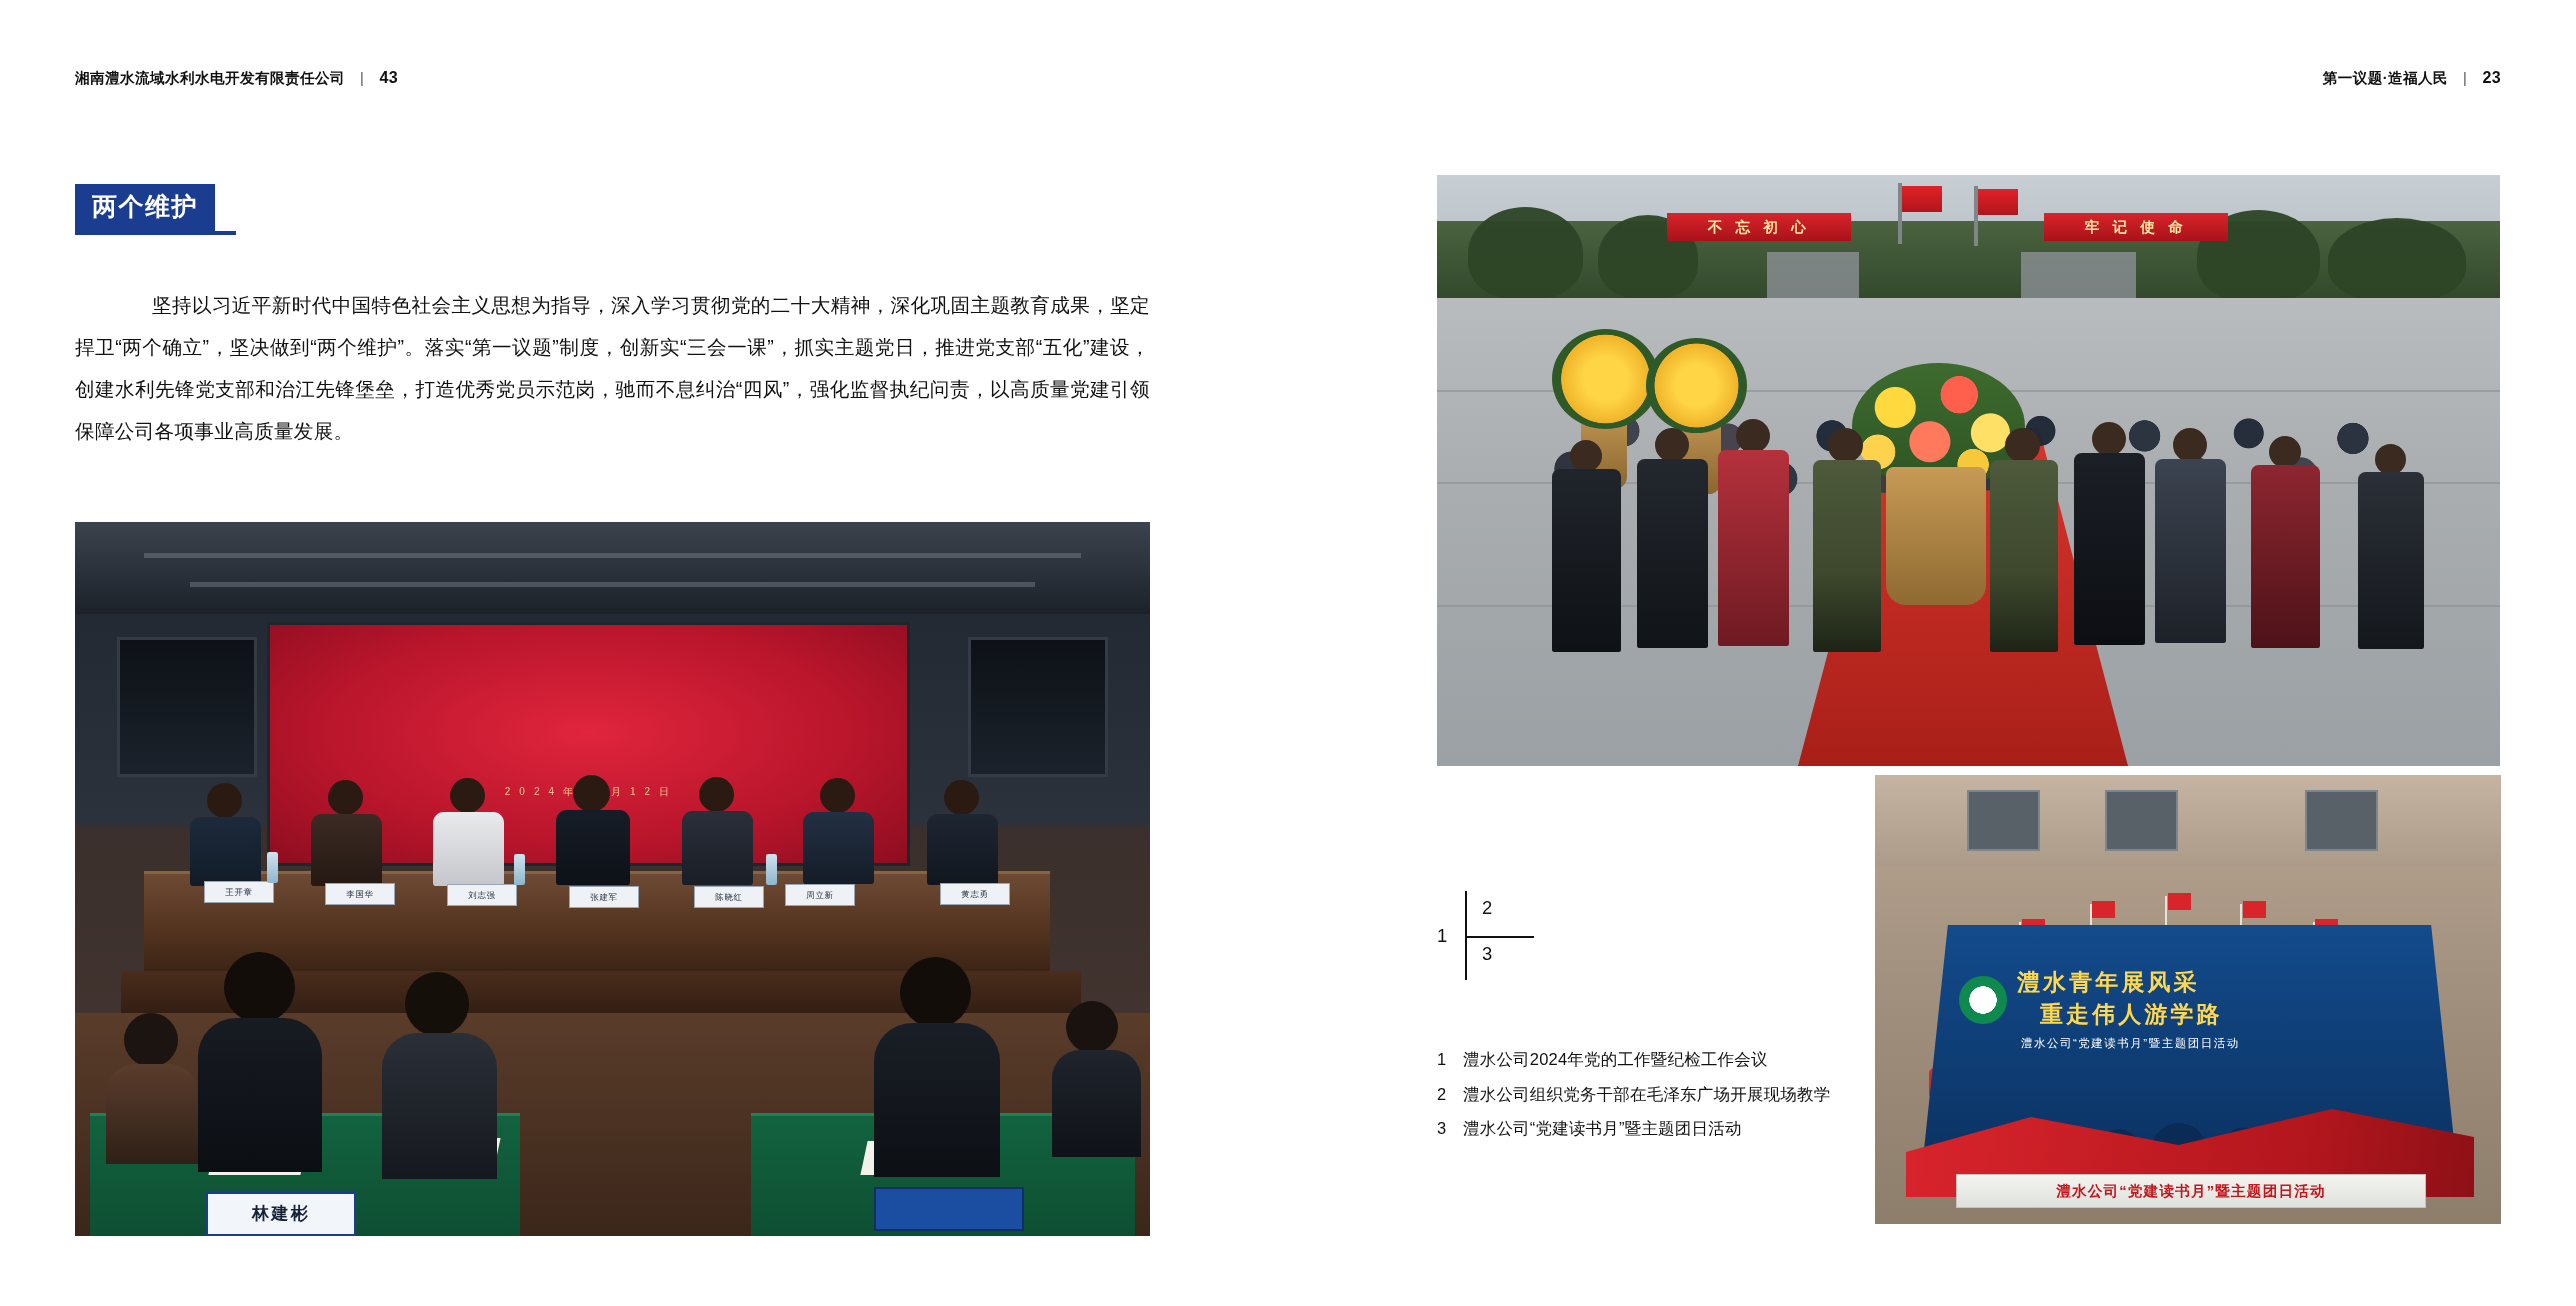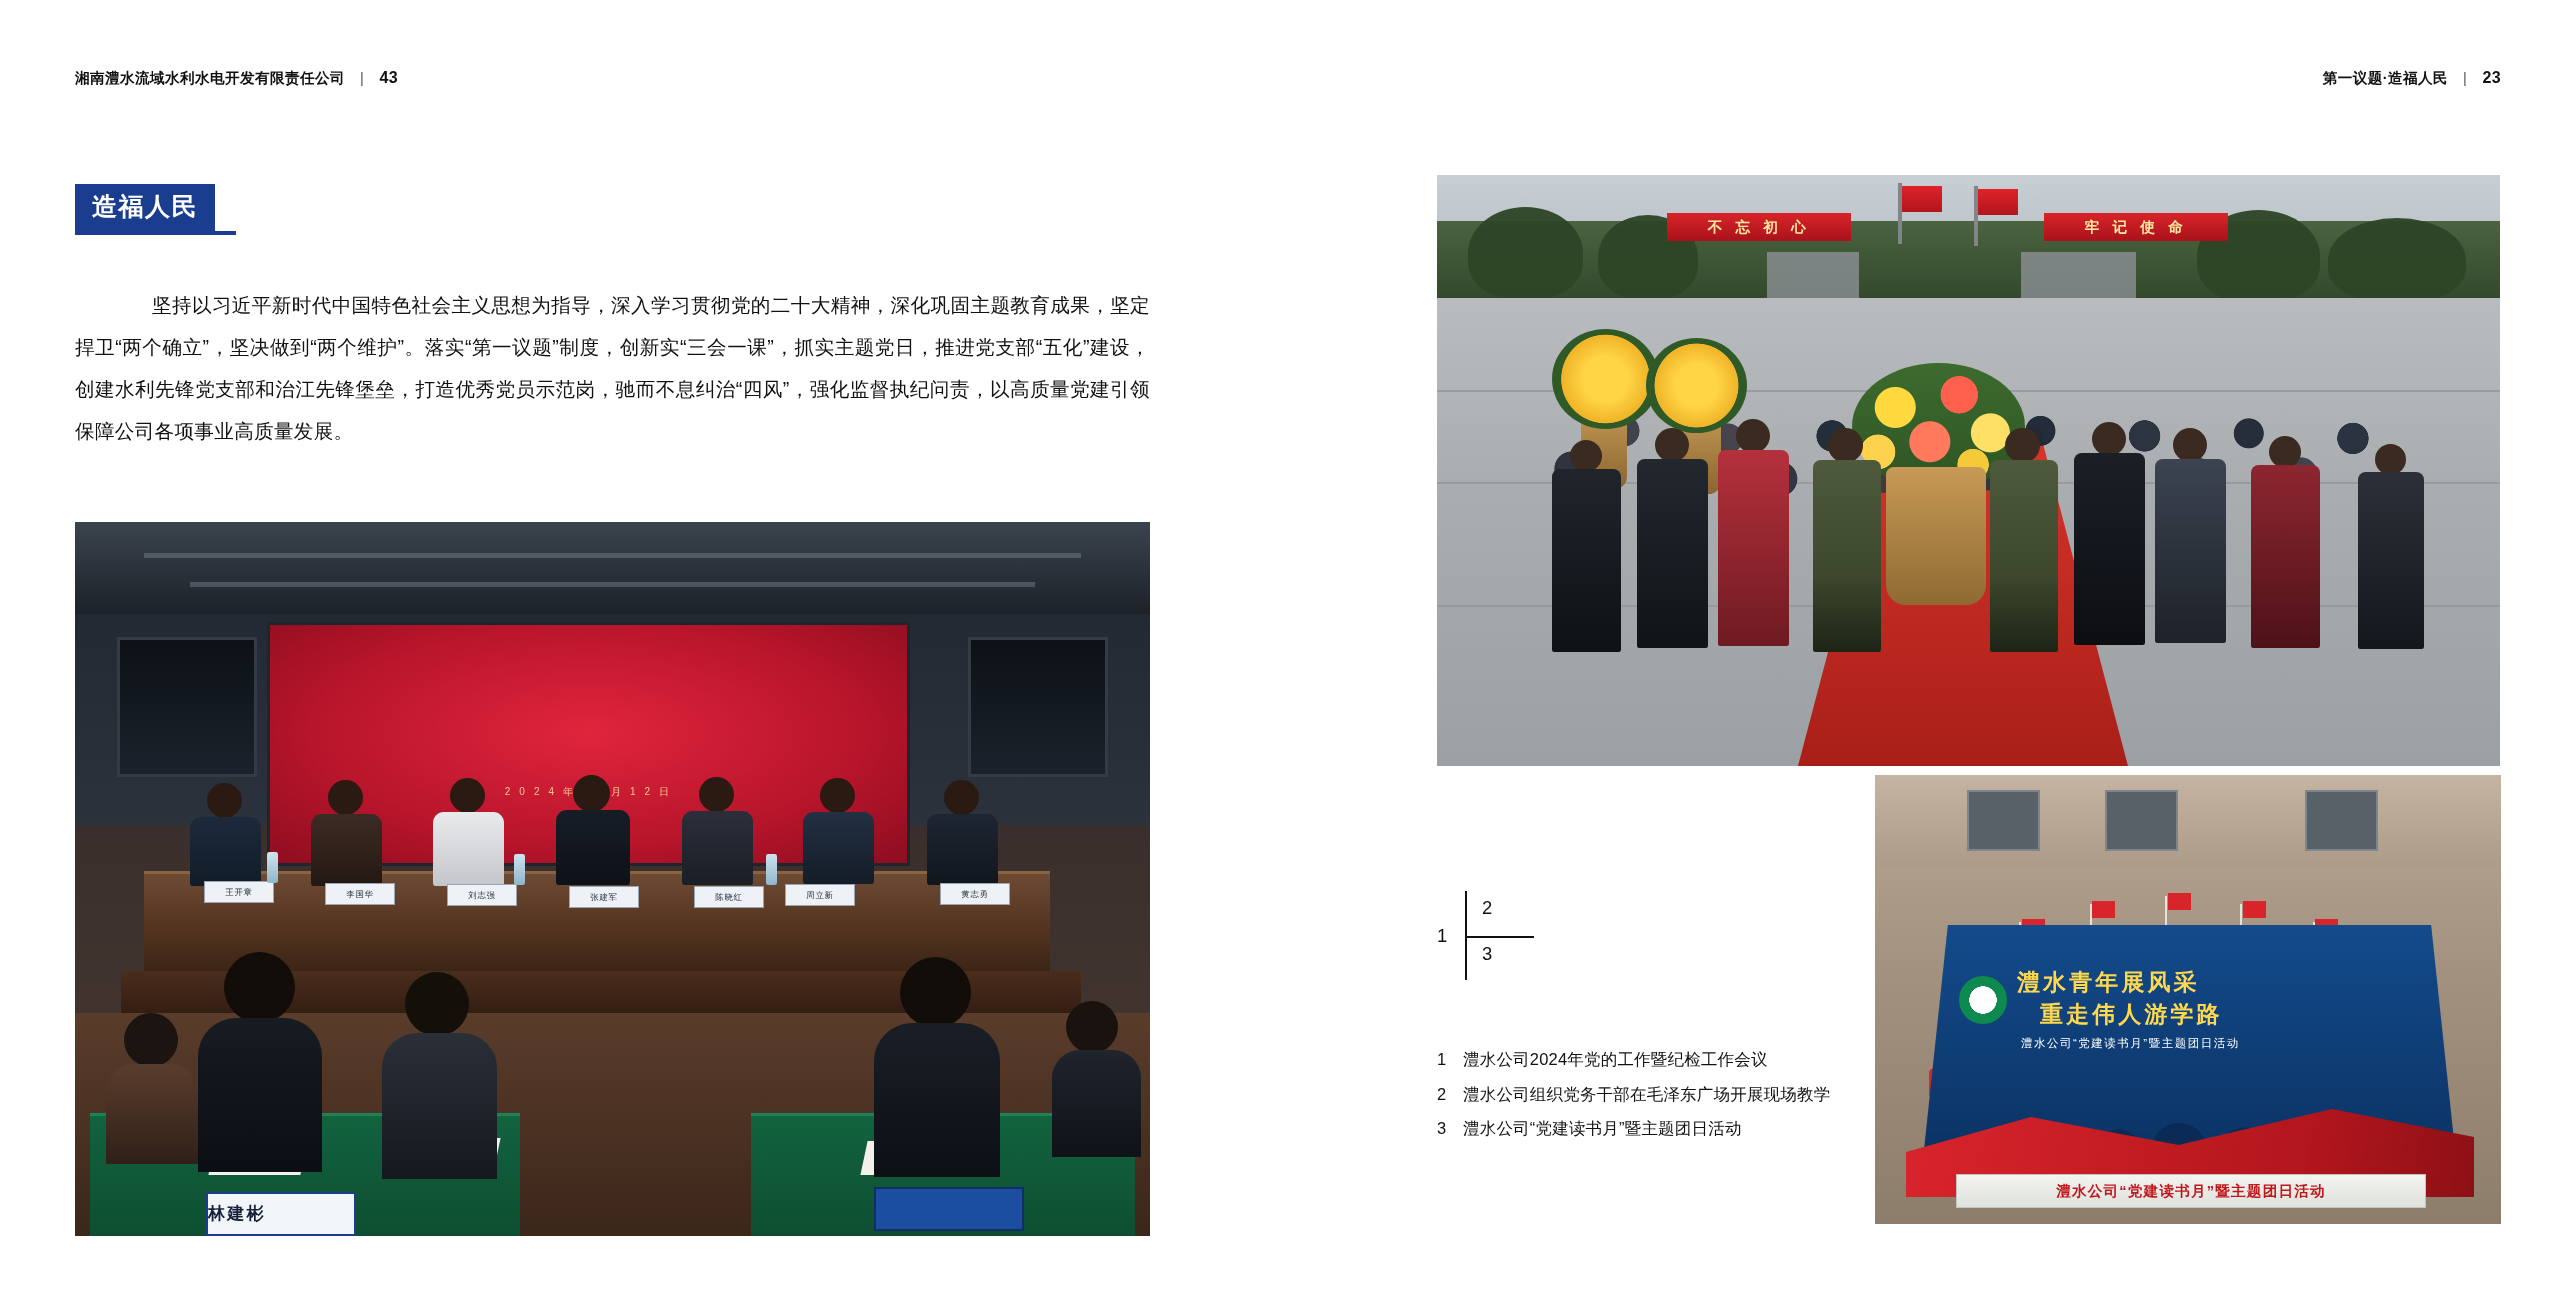--- a/index.html
+++ b/index.html
@@ -159,21 +159,21 @@
   .ph1-nameplate {
     position: absolute; height: 20px; width: 68px;
     background: #eef2f7; border: 1.5px solid #9aa6b4;
     font-size: 8.4px; color: #26323f; text-align: center; line-height: 20px;
     letter-spacing: 0.8px; overflow: hidden;
   }
   .ph1-bigplate {
     position: absolute; height: 40px; width: 146px;
     background: #f2f5f9; border: 2.3px solid #1b3d8f;
     font-size: 17px; font-weight: bold; color: #16223a;
-    line-height: 40px; letter-spacing: 2.3px;
+    text-align: center; line-height: 40px; letter-spacing: 2.3px;
   }
   .ph1-bigplate.blue {
     background: #1b4ea0; color: #ffffff; border-color: #0f2f66;
   }
   .ph1-bottle {
     position: absolute; width: 10.7px; height: 31px; border-radius: 2.3px;
     background: linear-gradient(#cfe3ef, #8fb6cc);
   }
   .ph1-cup {
     position: absolute; width: 17px; height: 20px; border-radius: 3.1px 3.1px 6.1px 6.1px;
@@ -404,21 +404,21 @@
   <span class="hdr-sep">|</span>
   <span class="hdr-page">43</span>
 </div>
 
 <div class="hdr-right">
   <span>第一议题·造福人民</span>
   <span class="hdr-sep">|</span>
   <span class="hdr-page">23</span>
 </div>
 
-<div class="section-badge">造福人民</div>
+<div class="section-badge">两个维护</div>
 <div class="badge-underline"></div>
 
 <div class="body-copy">坚持以习近平新时代中国特色社会主义思想为指导，深入学习贯彻党的二十大精神，深化巩固主题教育成果，坚定捍卫“两个确立”，坚决做到“两个维护”。落实“第一议题”制度，创新实“三会一课”，抓实主题党日，推进党支部“五化”建设，创建水利先锋党支部和治江先锋堡垒，打造优秀党员示范岗，驰而不息纠治“四风”，强化监督执纪问责，以高质量党建引领保障公司各项事业高质量发展。</div>
 
 <div class="photo" id="photo-meeting">
   <div class="ph1-wall"></div>
   <div class="ph1-ceil">
     <div class="ph1-ceil-line" style="left:69px;  top:31px; width:937px;"></div>
     <div class="ph1-ceil-line" style="left:115px; top:60px; width:845px;"></div>
   </div>

